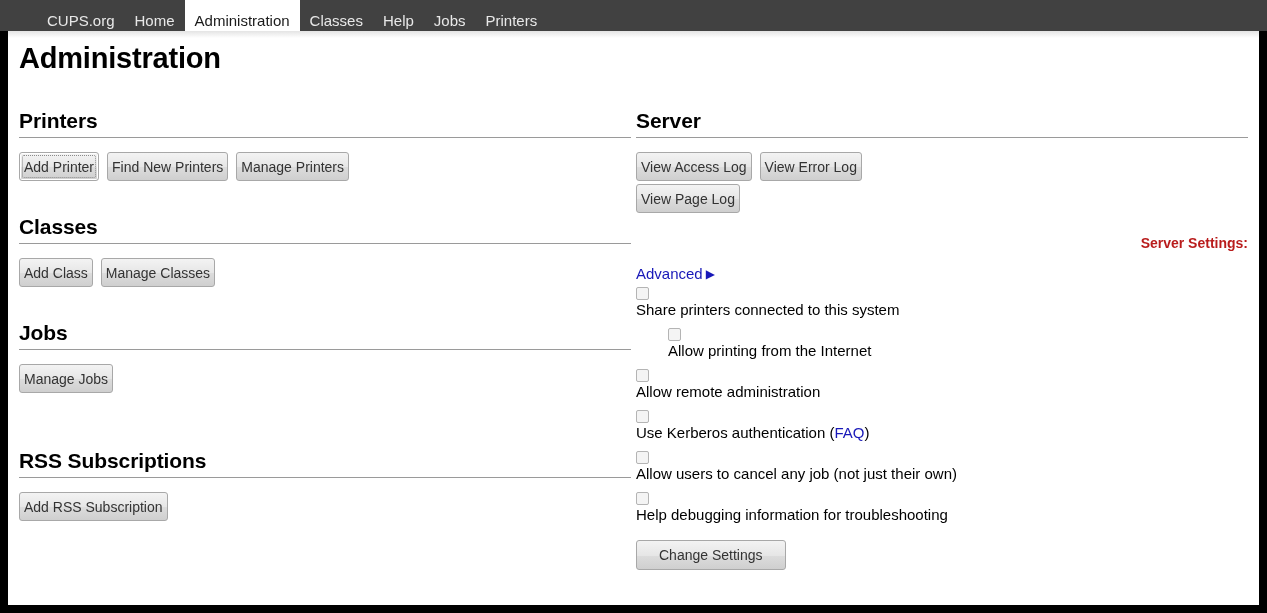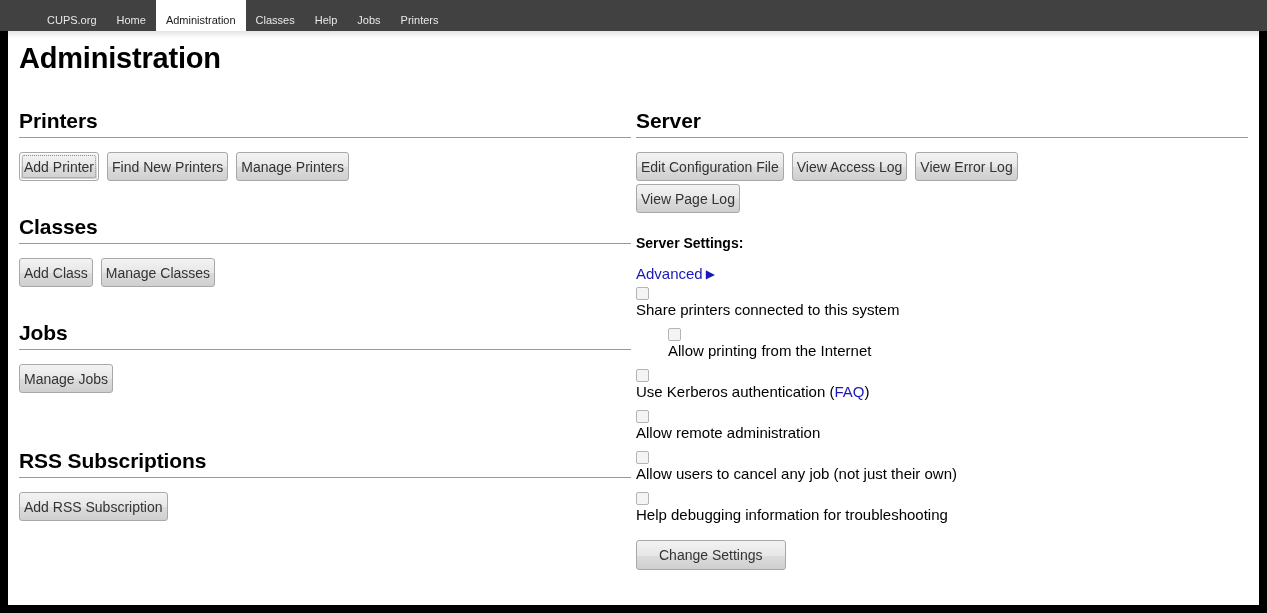--- a/index.html
+++ b/index.html
@@ -32,21 +32,21 @@
     height: 31px;
     background: #414141;
     display: flex;
     align-items: stretch;
     padding-left: 37px;
   }
   .nav-item {
     display: flex;
     align-items: center;
     padding: 0 10px;
-    font-size: 11px;
+    font-size: 15px;
     color: #e8e8e8;
     height: 41px;
     line-height: 31px;
     white-space: nowrap;
     cursor: pointer;
     text-decoration: none;
   }
   .nav-item.active {
     background: #ffffff;
     color: #1a1a1a;
@@ -140,22 +140,23 @@
     left: 2px; top: 2px; right: 2px; bottom: 2px;
     border: 1px dotted #8a8a8a;
     border-radius: 2px;
     pointer-events: none;
   }
 
   
   .settings-label {
     font-size: 14px;
     font-weight: bold;
-    color: #000000;
+    color: #b91c1c;
     margin: 22px 0 0 0;
+    text-align: right;
   }
   .advanced-link {
     display: inline-block;
     margin: 14px 0 2px 0;
     font-size: 15px;
     color: #1818b8;
     text-decoration: none;
     cursor: pointer;
   }
   .advanced-arrow {
@@ -266,21 +267,20 @@
 
     </div>
 
     <div class="column" id="col-right">
 
       <div class="section">
         <div class="section-head">Server</div>
         <div class="section-rule"></div>
 
         <div class="btn-row">
-          <button class="btn">Edit Configuration File</button>
           <button class="btn">View Access Log</button>
           <button class="btn">View Error Log</button>
         </div>
         <div class="btn-row" style="margin-top:3px;">
           <button class="btn">View Page Log</button>
         </div>
 
         <div class="settings-label">Server Settings:</div>
 
         <a class="advanced-link"><span>Advanced</span><span class="advanced-arrow">▶</span></a>
@@ -292,26 +292,26 @@
             <span class="cb-label">Share printers connected to this system</span>
           </div>
 
           <div class="check-row indented">
             <span class="cbox"></span>
             <span class="cb-label">Allow printing from the Internet</span>
           </div>
 
           <div class="check-row">
             <span class="cbox"></span>
+            <span class="cb-label">Allow remote administration</span>
+          </div>
+
+          <div class="check-row">
+            <span class="cbox"></span>
             <span class="cb-label"><span>Use Kerberos authentication (</span><a class="inline-link">FAQ</a><span>)</span></span>
-          </div>
-
-          <div class="check-row">
-            <span class="cbox"></span>
-            <span class="cb-label">Allow remote administration</span>
           </div>
 
           <div class="check-row">
             <span class="cbox"></span>
             <span class="cb-label">Allow users to cancel any job (not just their own)</span>
           </div>
 
           <div class="check-row">
             <span class="cbox"></span>
             <span class="cb-label">Help debugging information for troubleshooting</span>

